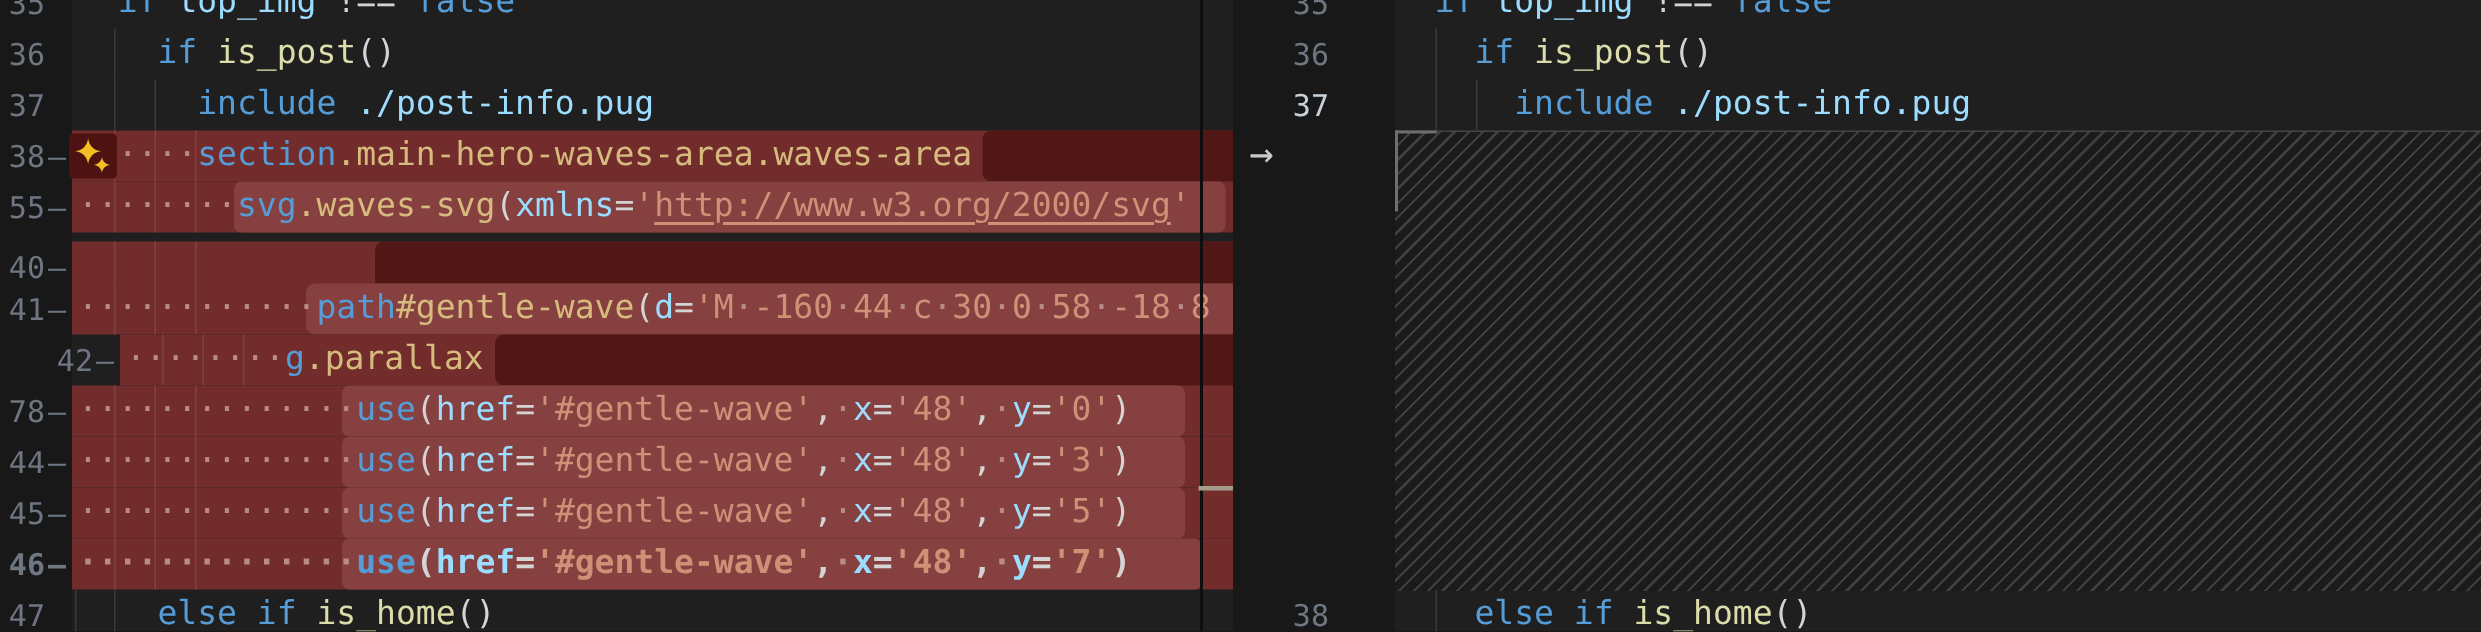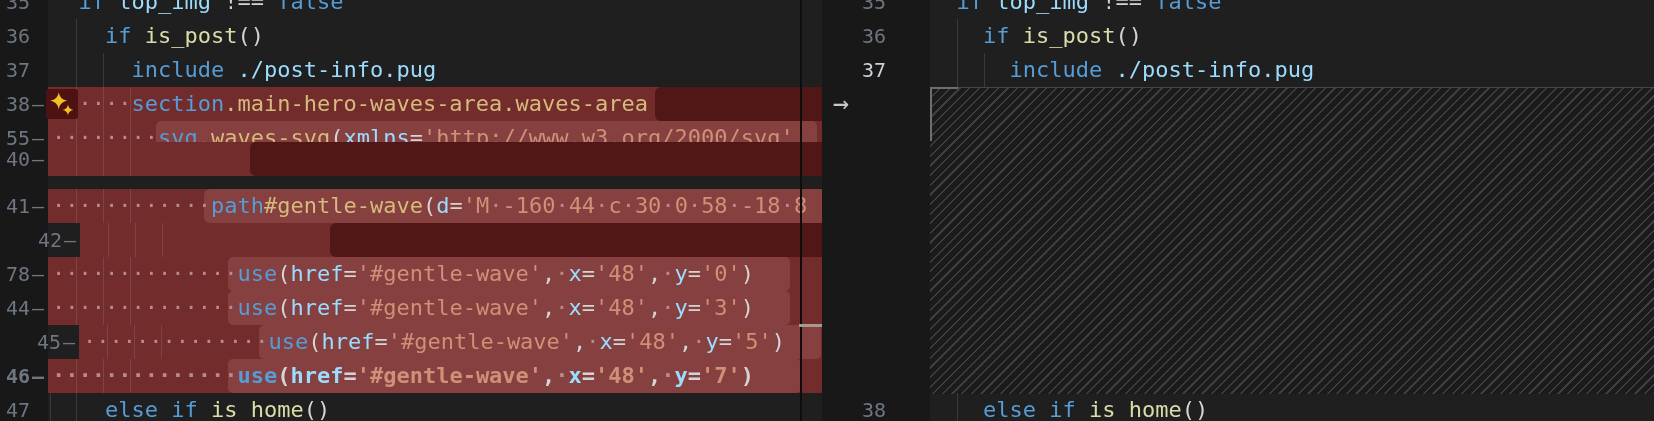--- a/index.html
+++ b/index.html
@@ -114,21 +114,21 @@
           <div class="overlay light" style="left: 156px; width: 661px;"></div>
           <div class="red-guide" style="left: 76px; top: 0px; bottom: 0px;"></div>
           <div class="red-guide" style="left: 103px; top: 0px; bottom: 0px;"></div>
           <div class="red-guide" style="left: 130px; top: 0px; bottom: 0px;"></div>
           <div class="gutter">
             <span class="num">55</span>
             <span class="dash">—</span>
           </div>
           <div class="code"><span class="tk-ws">········</span><span class="tk-kw">svg</span><span class="tk-cls">.waves-svg</span><span class="tk-pun">(</span><span class="tk-var">xmlns</span><span class="tk-pun">=</span><span class="tk-str">'</span><span class="tk-lnk">http://www.w3.org/2000/svg</span><span class="tk-str">'</span></div>
         </div>
-        <div class="row" style="top: 142px;">
+        <div class="row" style="top: 161px;">
           <div class="rowbg" style="left: 48px; right: 0px; background: rgb(114, 44, 44);"></div>
           <div class="overlay dark" style="left: 250px; width: 572px; border-radius: 6px 0px 0px 6px;"></div>
           <div class="red-guide" style="left: 76px; top: 0px; bottom: 0px;"></div>
           <div class="red-guide" style="left: 103px; top: 0px; bottom: 0px;"></div>
           <div class="red-guide" style="left: 130px; top: 0px; bottom: 0px;"></div>
           <div class="gutter">
             <span class="num">40</span>
             <span class="dash">—</span>
           </div>
         </div>
@@ -147,20 +147,21 @@
         <div class="row" style="top: 223px; margin-left: 32px;">
           <div class="rowbg" style="left: 48px; right: 0px; background: rgb(114, 44, 44);"></div>
           <div class="overlay dark" style="left: 298px; width: 524px; border-radius: 6px 0px 0px 6px;"></div>
           <div class="red-guide" style="left: 76px; top: 0px; bottom: 0px;"></div>
           <div class="red-guide" style="left: 103px; top: 0px; bottom: 0px;"></div>
           <div class="red-guide" style="left: 130px; top: 0px; bottom: 0px;"></div>
           <div class="gutter">
             <span class="num">42</span>
             <span class="dash">—</span>
           </div>
+          <div class="code"><span class="tk-ws">········</span><span class="tk-kw">g</span><span class="tk-cls">.parallax</span></div>
         </div>
         <div class="row" style="top: 257px;">
           <div class="rowbg" style="left: 48px; right: 0px; background: rgb(114, 44, 44);"></div>
           <div class="overlay light" style="left: 228px; width: 562px;"></div>
           <div class="red-guide" style="left: 76px; top: 0px; bottom: 0px;"></div>
           <div class="red-guide" style="left: 103px; top: 0px; bottom: 0px;"></div>
           <div class="red-guide" style="left: 130px; top: 0px; bottom: 0px;"></div>
           <div class="gutter">
             <span class="num">78</span>
             <span class="dash">—</span>
@@ -172,21 +173,21 @@
           <div class="overlay light" style="left: 228px; width: 562px;"></div>
           <div class="red-guide" style="left: 76px; top: 0px; bottom: 0px;"></div>
           <div class="red-guide" style="left: 103px; top: 0px; bottom: 0px;"></div>
           <div class="red-guide" style="left: 130px; top: 0px; bottom: 0px;"></div>
           <div class="gutter">
             <span class="num">44</span>
             <span class="dash">—</span>
           </div>
           <div class="code"><span class="tk-ws">··············</span><span class="tk-kw">use</span><span class="tk-pun">(</span><span class="tk-var">href</span><span class="tk-pun">=</span><span class="tk-str">'#gentle-wave'</span><span class="tk-pun">,</span><span class="tk-ws">·</span><span class="tk-var">x</span><span class="tk-pun">=</span><span class="tk-str">'48'</span><span class="tk-pun">,</span><span class="tk-ws">·</span><span class="tk-var">y</span><span class="tk-pun">=</span><span class="tk-str">'3'</span><span class="tk-pun">)</span></div>
         </div>
-        <div class="row" style="top: 325px; margin-left: 31px;">
+        <div class="row" style="top: 325px;">
           <div class="rowbg" style="left: 48px; right: 0px; background: rgb(114, 44, 44);"></div>
           <div class="overlay light" style="left: 228px; width: 562px;"></div>
           <div class="red-guide" style="left: 76px; top: 0px; bottom: 0px;"></div>
           <div class="red-guide" style="left: 103px; top: 0px; bottom: 0px;"></div>
           <div class="red-guide" style="left: 130px; top: 0px; bottom: 0px;"></div>
           <div class="gutter">
             <span class="num">45</span>
             <span class="dash">—</span>
           </div>
           <div class="code"><span class="tk-ws">··············</span><span class="tk-kw">use</span><span class="tk-pun">(</span><span class="tk-var">href</span><span class="tk-pun">=</span><span class="tk-str">'#gentle-wave'</span><span class="tk-pun">,</span><span class="tk-ws">·</span><span class="tk-var">x</span><span class="tk-pun">=</span><span class="tk-str">'48'</span><span class="tk-pun">,</span><span class="tk-ws">·</span><span class="tk-var">y</span><span class="tk-pun">=</span><span class="tk-str">'5'</span><span class="tk-pun">)</span></div>

